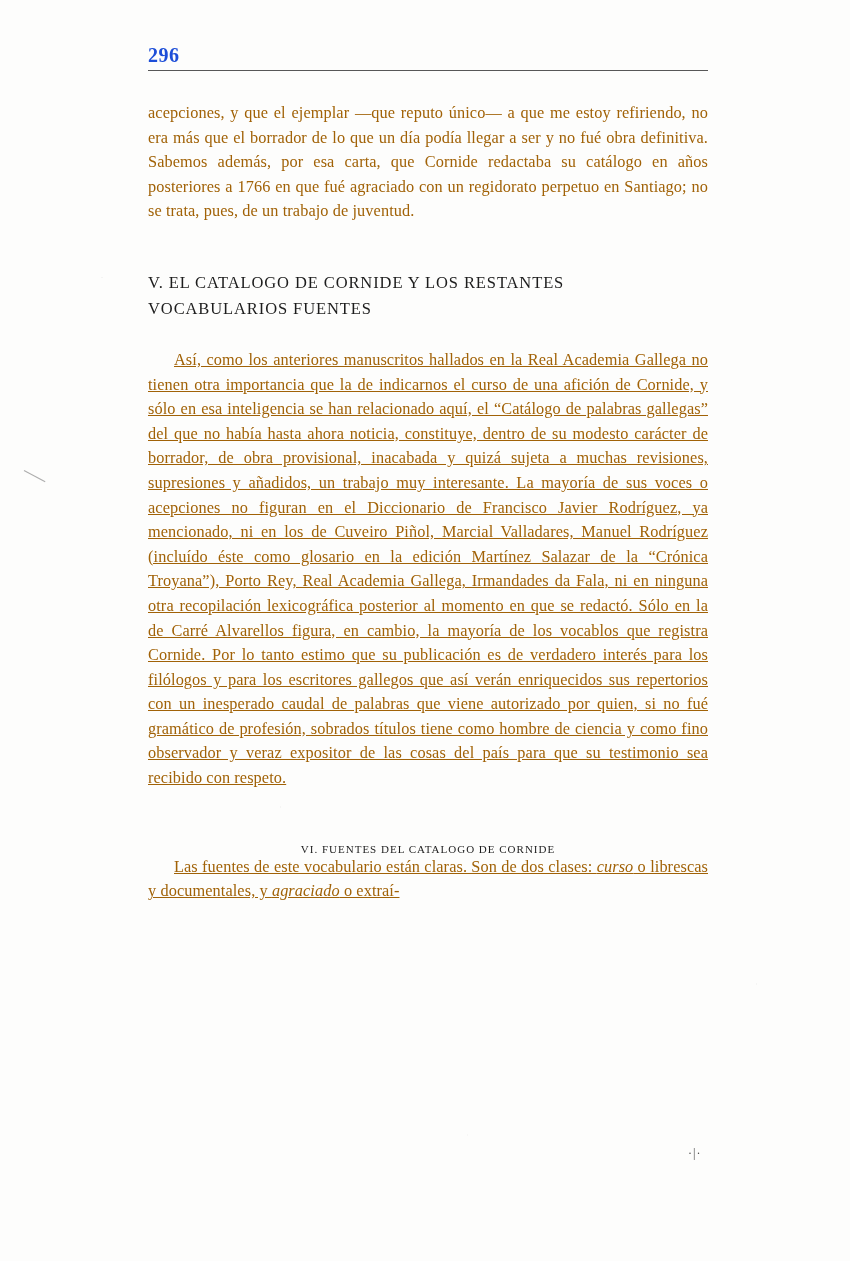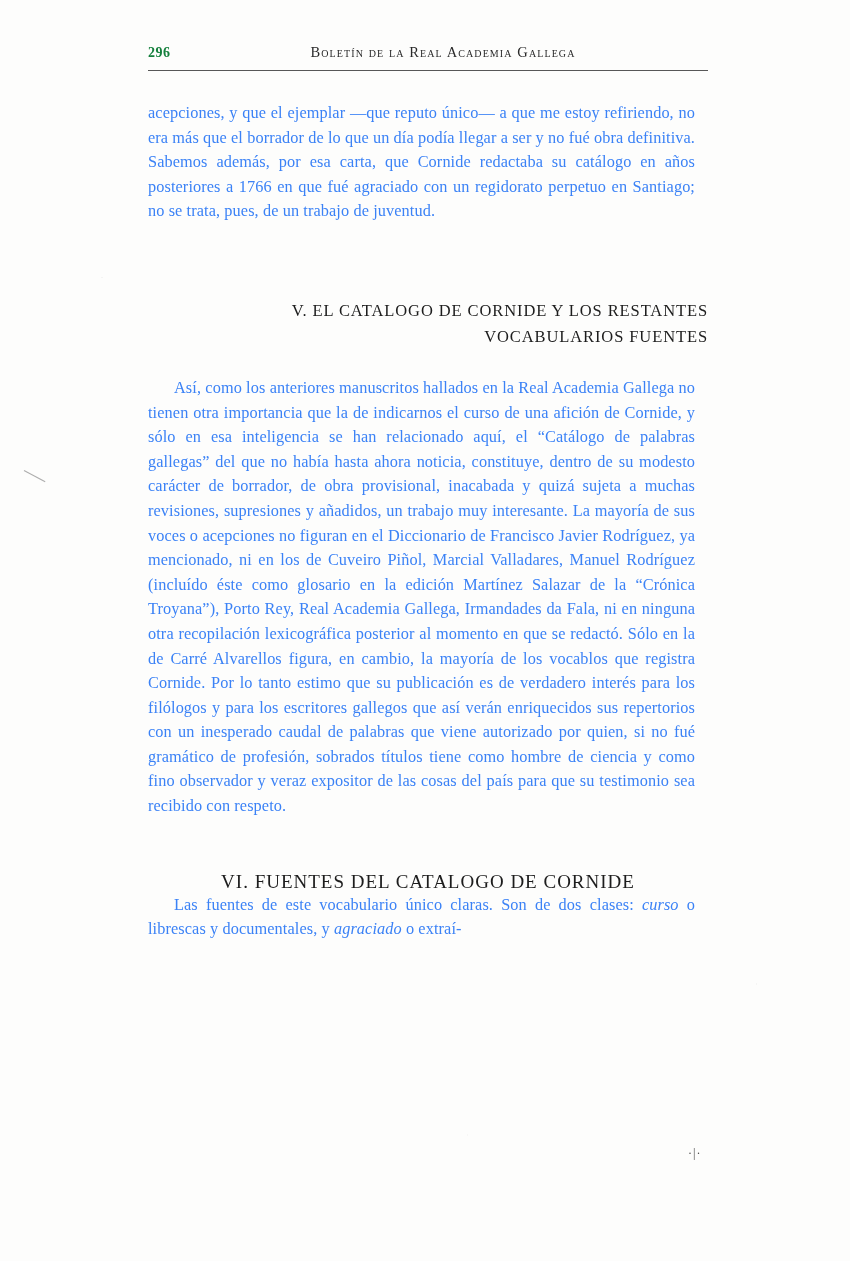--- a/index.html
+++ b/index.html
@@ -45,23 +45,23 @@
     display: flex;
     align-items: baseline;
     justify-content: flex-start;
     font-variant: small-caps;
     letter-spacing: 0.5px;
     position: relative;
     height: 22px;
   }
   .folio {
     font-family: "Liberation Serif", serif;
-    font-size: 14px;
+    font-size: 20px;
     font-weight: 600;
-    color: #15803d;
+    color: #1d4ed8;
     width: 60px;
   }
   .head-title {
     font-family: "Liberation Serif", serif;
     font-size: 14.5px;
     font-variant: small-caps;
     letter-spacing: 1.1px;
     color: #2a2a2a;
     flex: 1;
     text-align: center;
@@ -71,46 +71,47 @@
   .rule {
     margin-top: 4px;
     border-top: 1.6px solid #3a3a3a;
     width: 560px;
     opacity: 0.85;
   }
   .body-block {
     margin-top: 30px;
   }
   p.para {
-    margin: 0 13px 0 0;
+    margin: 0 0 0 0;
     font-size: 16.3px;
     line-height: 24.6px;
     text-align: justify;
     text-justify: inter-word;
-    color: #3b82f6;
+    color: #a16207;
     letter-spacing: 0.1px;
   }
   p.para.indent {
     text-indent: 26px;
+    text-decoration: underline;
   }
   .section-heading {
-    margin: 74px 0 0 0;
-    text-align: right;
+    margin: 46px 0 0 0;
+    text-align: left;
     font-size: 16.5px;
     letter-spacing: 0.9px;
     line-height: 26px;
     color: #1d1d1d;
   }
   .section-heading .l1 { display: block; }
   .section-heading .l2 { display: block; }
   .gap-after-heading { height: 26px; }
   .heading-two {
     margin: 52px 0 0 0;
     text-align: center;
-    font-size: 19px;
+    font-size: 11px;
     letter-spacing: 1px;
     color: #1d1d1d;
   }
   .last-block { margin-top: 28px; }
   em.it { font-style: italic; }
   .footmark {
     position: absolute;
     left: 688px;
     top: 1146px;
     font-size: 12px;
@@ -140,38 +141,37 @@
 <body>
 
 <div class="page">
 
   <div class="edge-mark"></div>
 
   <div class="content">
 
     <div class="running-head">
       <span class="folio">296</span>
-      <span class="head-title">Boletín de la Real Academia Gallega</span>
     </div>
     <div class="rule"></div>
 
     <div class="body-block">
 
       <p class="para">acepciones, y que el ejemplar —que reputo único— a que me estoy refiriendo, no era más que el borrador de lo que un día podía llegar a ser y no fué obra definitiva. Sabemos además, por esa carta, que Cornide redactaba su catálogo en años posteriores a 1766 en que fué agraciado con un regidorato perpetuo en Santiago; no se trata, pues, de un trabajo de juventud.</p>
 
       <div class="section-heading">
         <span class="l1">V.   EL CATALOGO DE CORNIDE Y LOS RESTANTES</span>
         <span class="l2">VOCABULARIOS FUENTES</span>
       </div>
 
       <div class="gap-after-heading"></div>
 
       <p class="para indent">Así, como los anteriores manuscritos hallados en la Real Academia Gallega no tienen otra importancia que la de indicarnos el curso de una afición de Cornide, y sólo en esa inteligencia se han relacionado aquí, el “Catálogo de palabras gallegas” del que no había hasta ahora noticia, constituye, dentro de su modesto carácter de borrador, de obra provisional, inacabada y quizá sujeta a muchas revisiones, supresiones y añadidos, un trabajo muy interesante. La mayoría de sus voces o acepciones no figuran en el Diccionario de Francisco Javier Rodríguez, ya mencionado, ni en los de Cuveiro Piñol, Marcial Valladares, Manuel Rodríguez (incluído éste como glosario en la edición Martínez Salazar de la “Crónica Troyana”), Porto Rey, Real Academia Gallega, Irmandades da Fala, ni en ninguna otra recopilación lexicográfica posterior al momento en que se redactó. Sólo en la de Carré Alvarellos figura, en cambio, la mayoría de los vocablos que registra Cornide. Por lo tanto estimo que su publicación es de verdadero interés para los filólogos y para los escritores gallegos que así verán enriquecidos sus repertorios con un inesperado caudal de palabras que viene autorizado por quien, si no fué gramático de profesión, sobrados títulos tiene como hombre de ciencia y como fino observador y veraz expositor de las cosas del país para que su testimonio sea recibido con respeto.</p>
 
       <div class="heading-two">VI.   FUENTES DEL CATALOGO DE CORNIDE</div>
 
-      <p class="para indent last-block"><span>Las fuentes de este vocabulario único claras. Son de dos clases: </span><em class="it">curso</em><span> o librescas y documentales, y </span><em class="it">agraciado</em><span> o extraí-</span></p>
+      <p class="para indent last-block"><span>Las fuentes de este vocabulario están claras. Son de dos clases: </span><em class="it">curso</em><span> o librescas y documentales, y </span><em class="it">agraciado</em><span> o extraí-</span></p>
 
     </div>
   </div>
 
   <div class="footmark">·|·</div>
 </div>
 
 </body></html>

